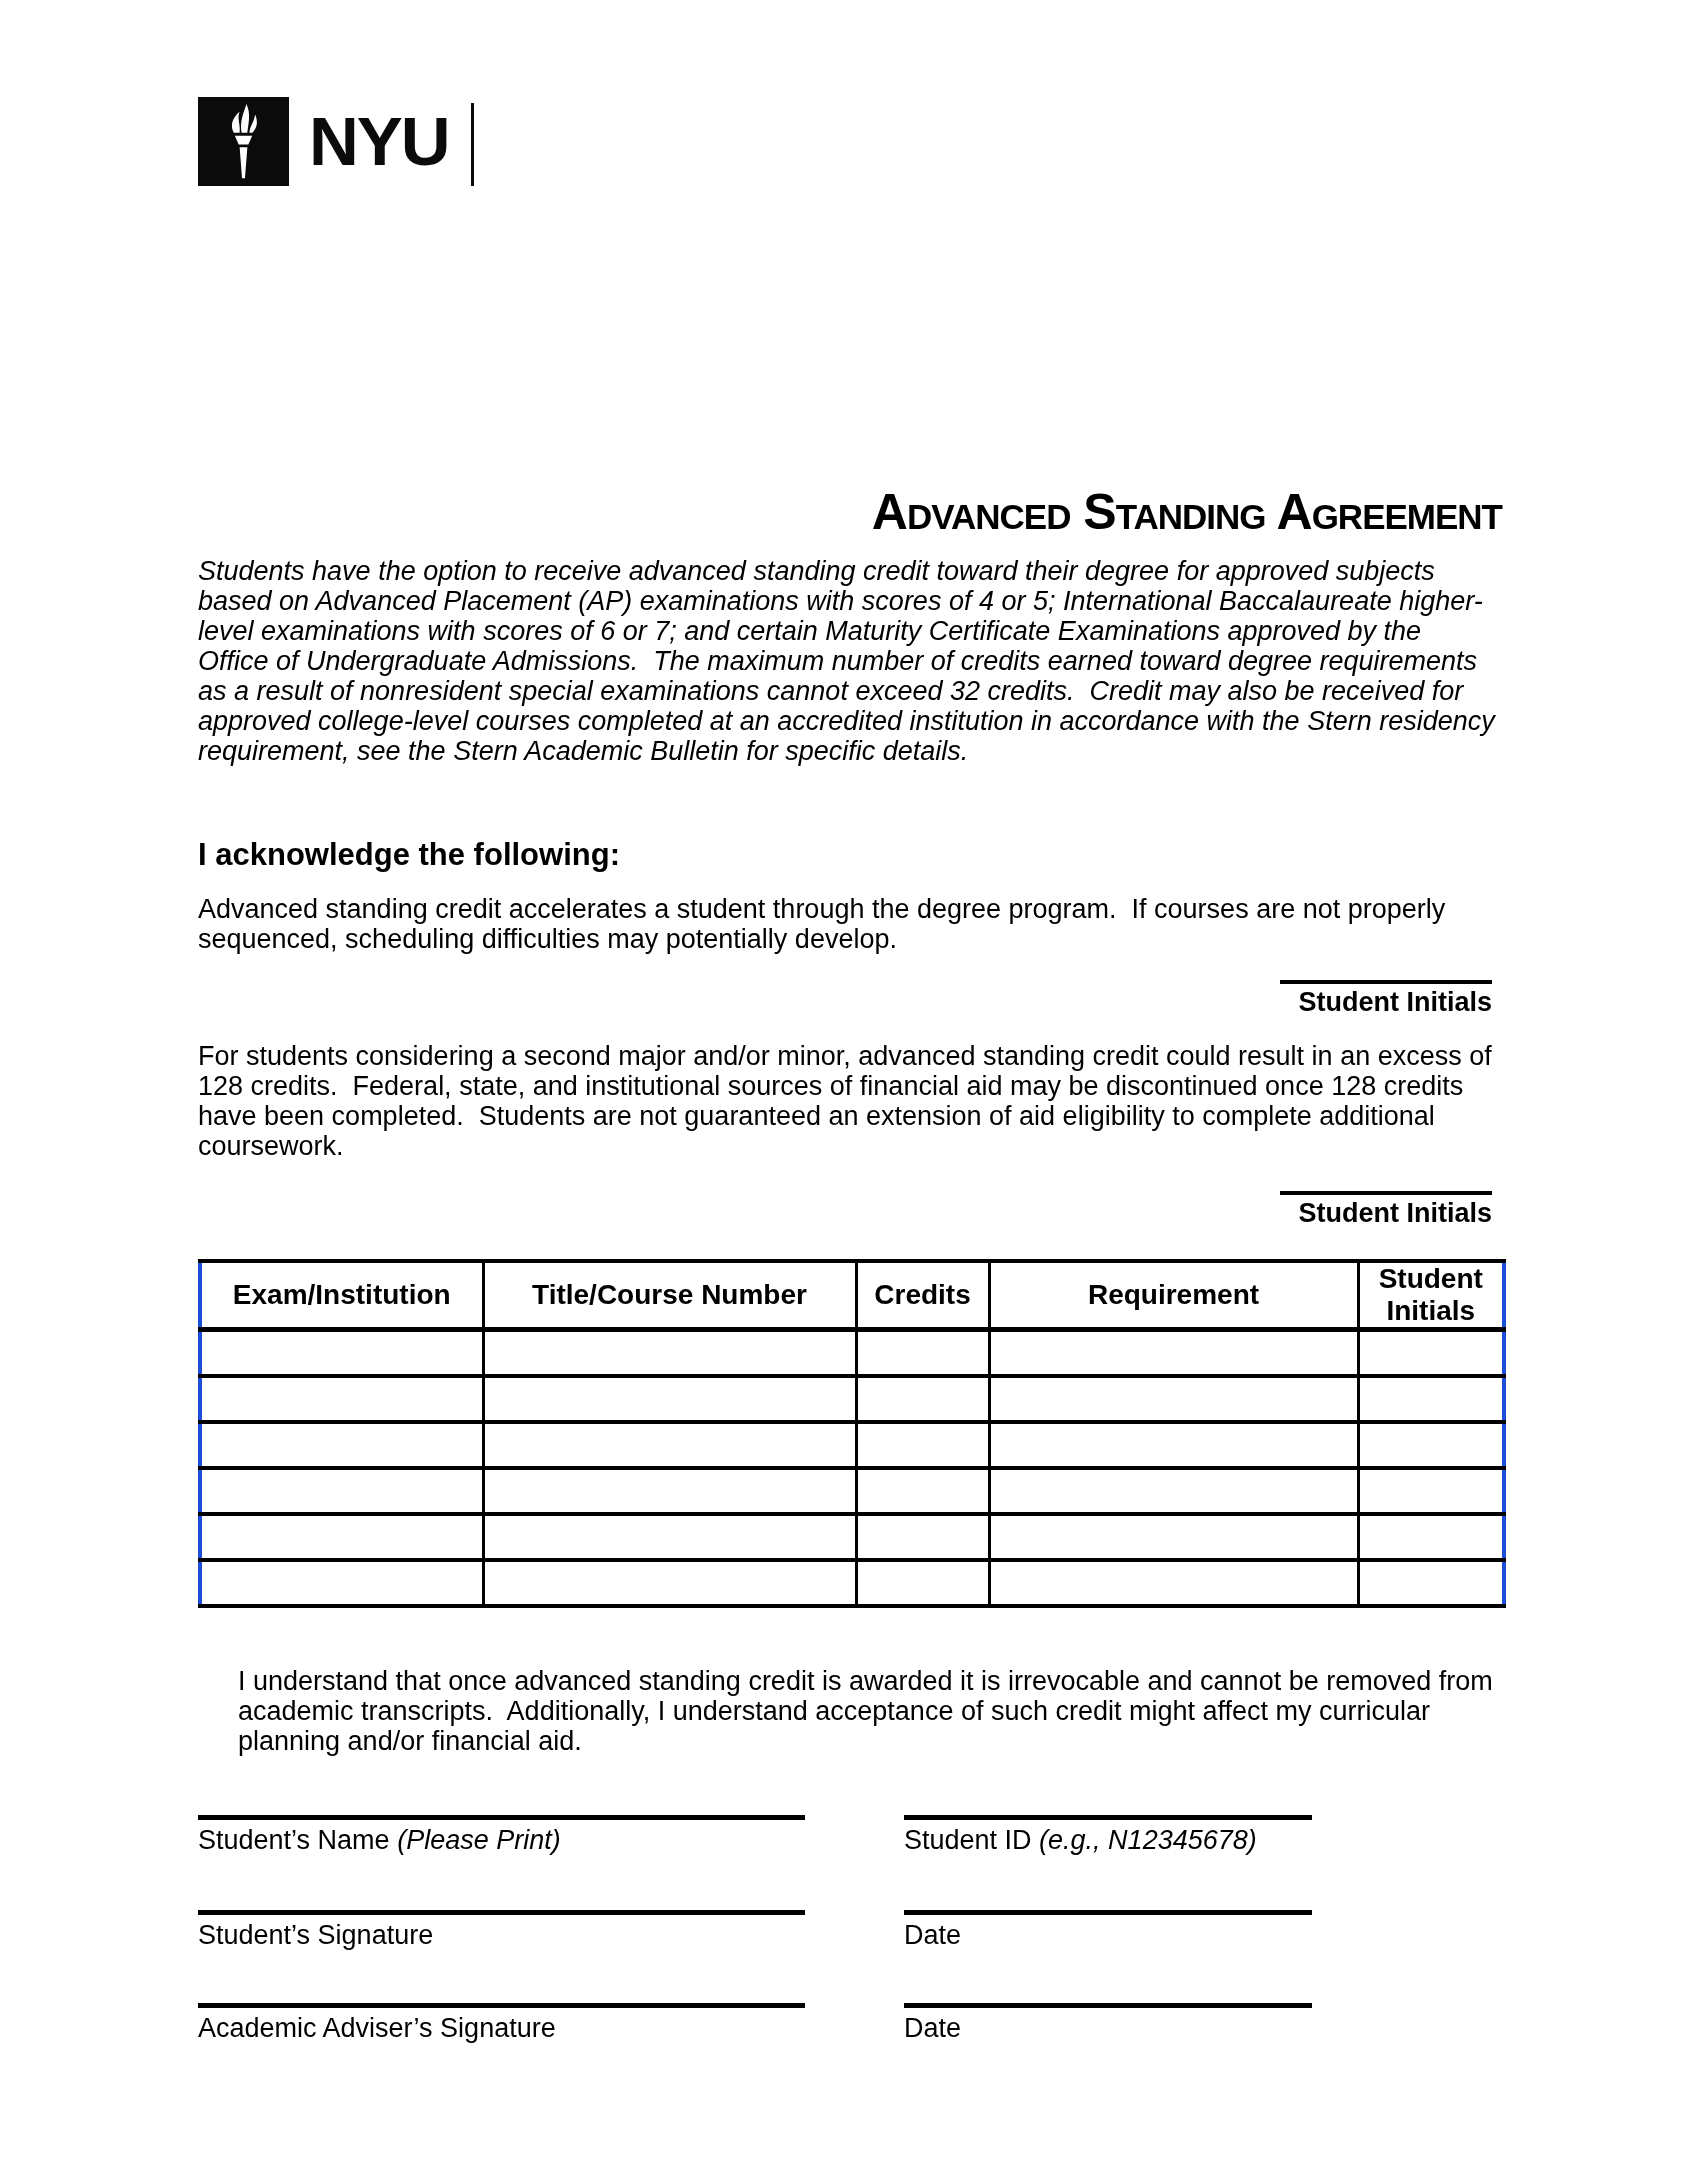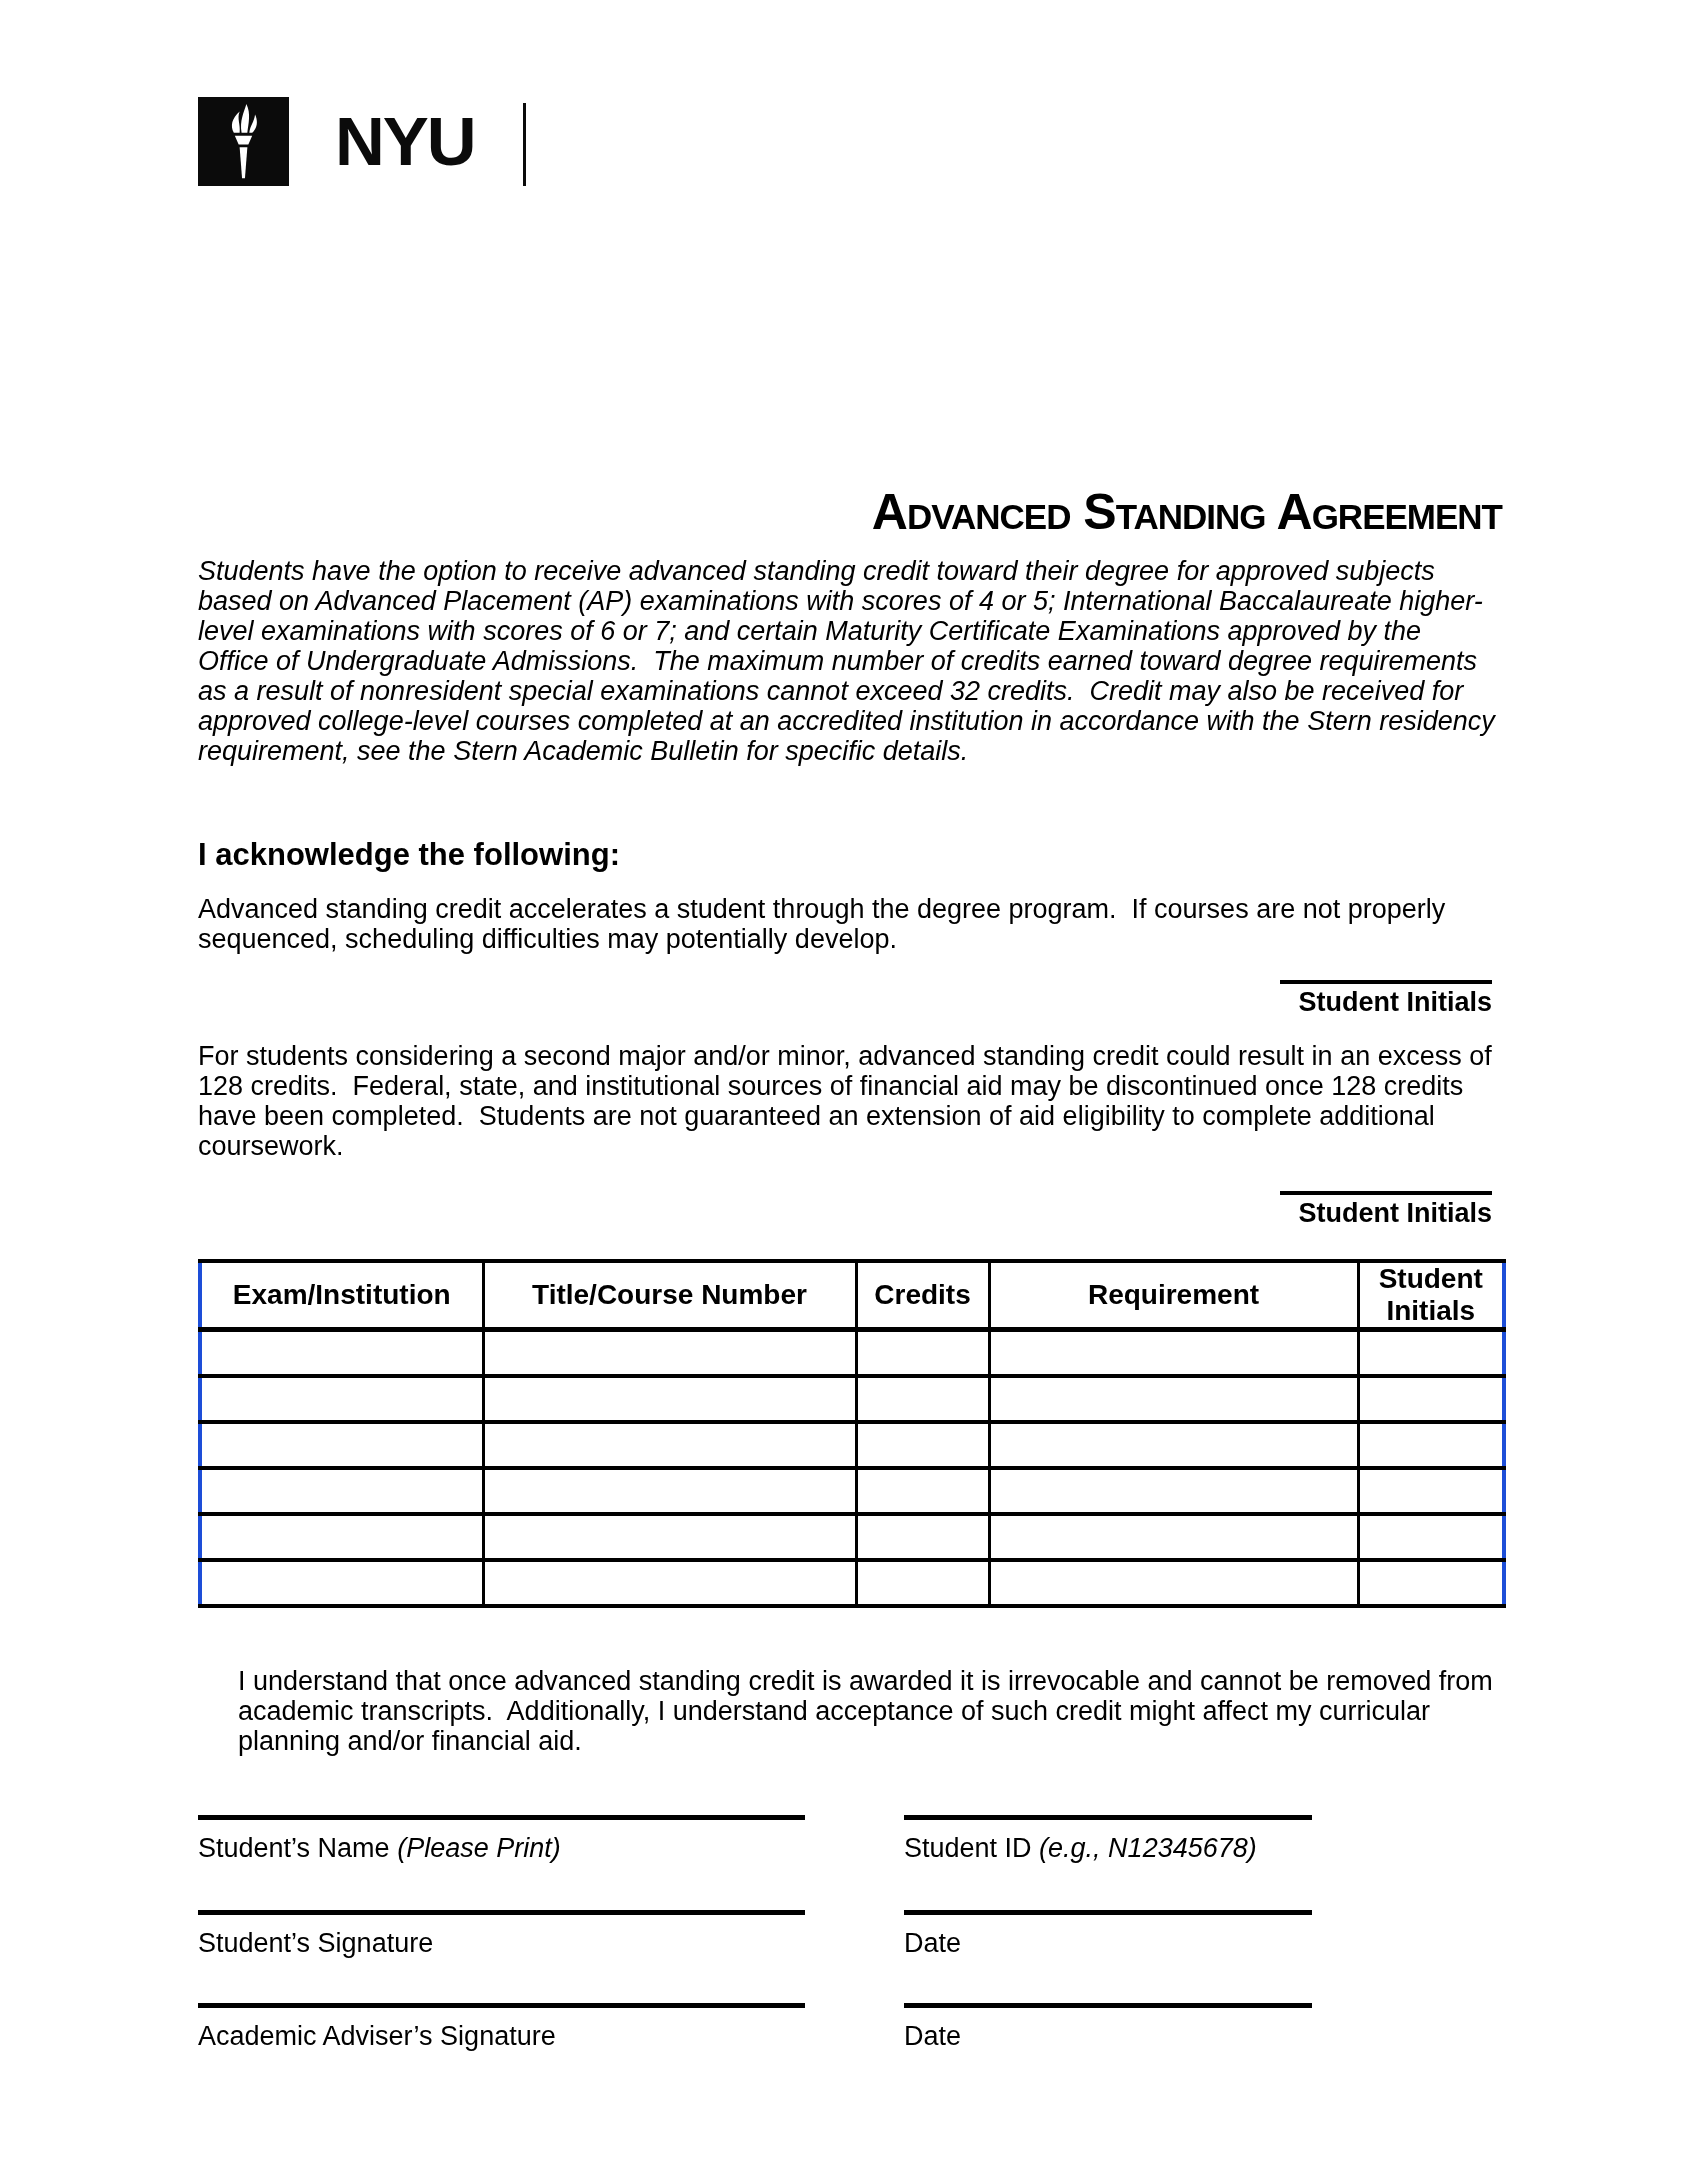--- a/index.html
+++ b/index.html
@@ -5,21 +5,21 @@
   html,body{margin:0;padding:0;background:#e8e8e8;}
   .page{
     position:relative;
     width:1683px;height:2178px;
     background:#ffffff;
     font-family:"Liberation Sans", sans-serif;
     color:#000;
     overflow:hidden;
   }
   
-  .logo{position:absolute;left:198px;top:97px;display:flex;align-items:flex-end;gap:26px;}
+  .logo{position:absolute;left:198px;top:97px;display:flex;align-items:flex-end;}
   .logo-square{width:91px;height:89px;background:#0b0b0b;display:flex;align-items:center;justify-content:center;}
   .wordmark{font-weight:bold;font-size:69px;letter-spacing:-2px;color:#0b0b0b;line-height:89px;}
   .wordmark.nyu{margin-left:20px;}
   .logo-divider{width:3px;height:83px;background:#0b0b0b;margin:0 22px;}
   
   .letterhead{position:absolute;left:1117px;top:91px;font-size:24px;line-height:26px;font-variant:small-caps;}
   .letterhead div{white-space:pre;}
   .letterhead .lh-first{margin-bottom:28px;}
   
   .doc-title{
@@ -40,21 +40,21 @@
   .init1{top:980px;}
   .init2{top:1191px;}
   
   .credit-table{position:absolute;left:198px;top:1259px;width:1304px;border-collapse:collapse;table-layout:fixed;}
   .credit-table th,.credit-table td{border:solid #000;border-width:4px 3px;padding:0 6px;}
   .credit-table{border:4px solid #1d4ed8;}
   .credit-table th{font-size:28px;font-weight:bold;text-align:center;height:61px;border-bottom-width:5px;line-height:32px;}
   .credit-table td{height:42px;}
   
   .sig{position:absolute;border-top:5px solid #000;}
-  .sig .lbl{display:block;font-size:27px;padding-top:13px;}
+  .sig .lbl{display:block;font-size:27px;padding-top:5px;}
   .sig .it{font-style:italic;}
   .sig-left{left:198px;width:607px;}
   .sig-right{left:904px;width:408px;}
   .row1{top:1815px;}
   .row2{top:1910px;}
   .row3{top:2003px;}
 </style>
 </head>
 <body>
 

